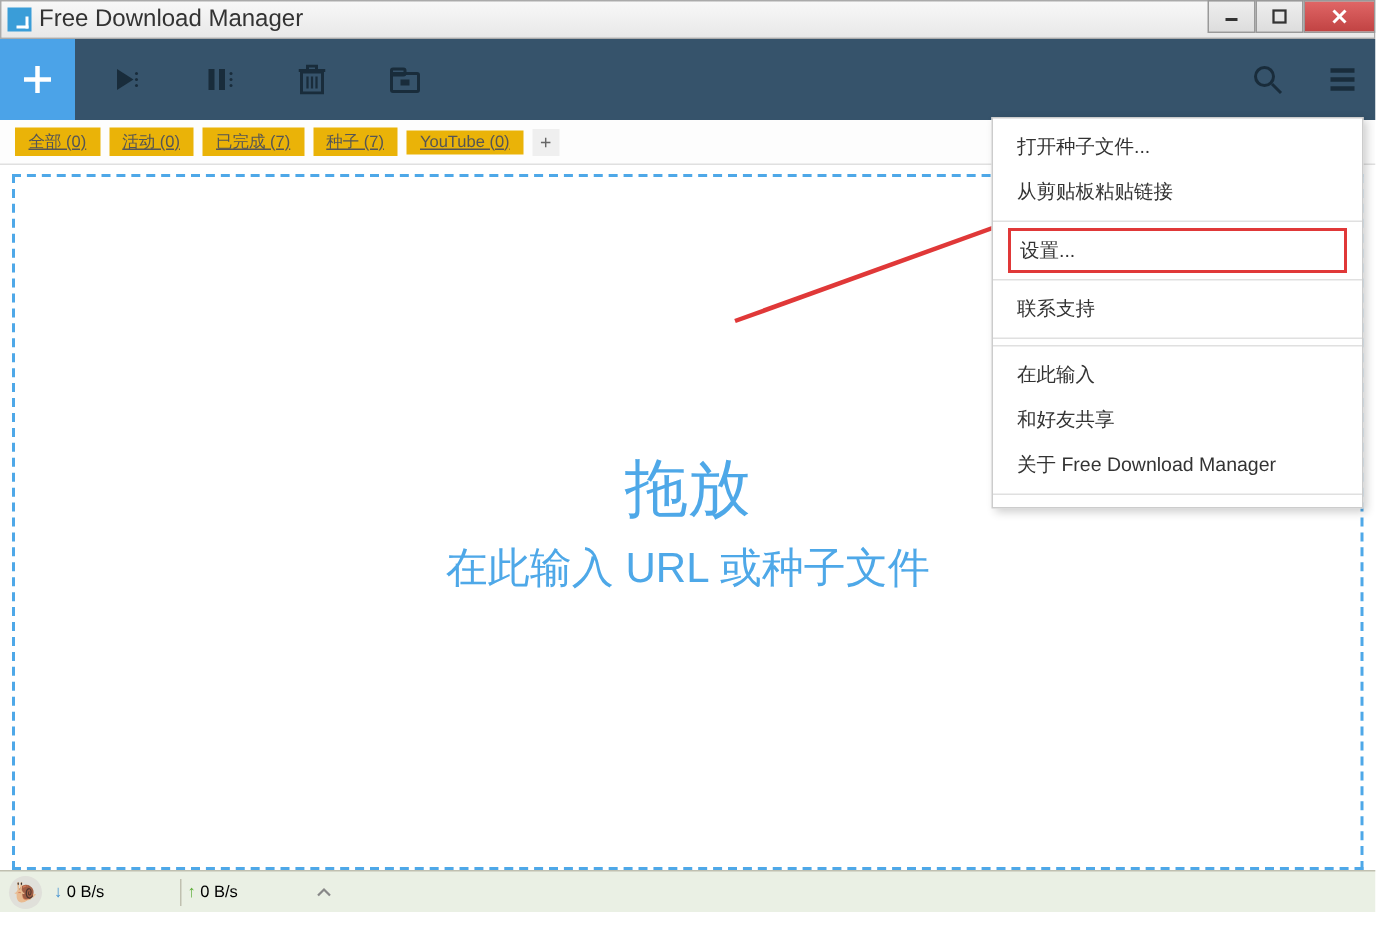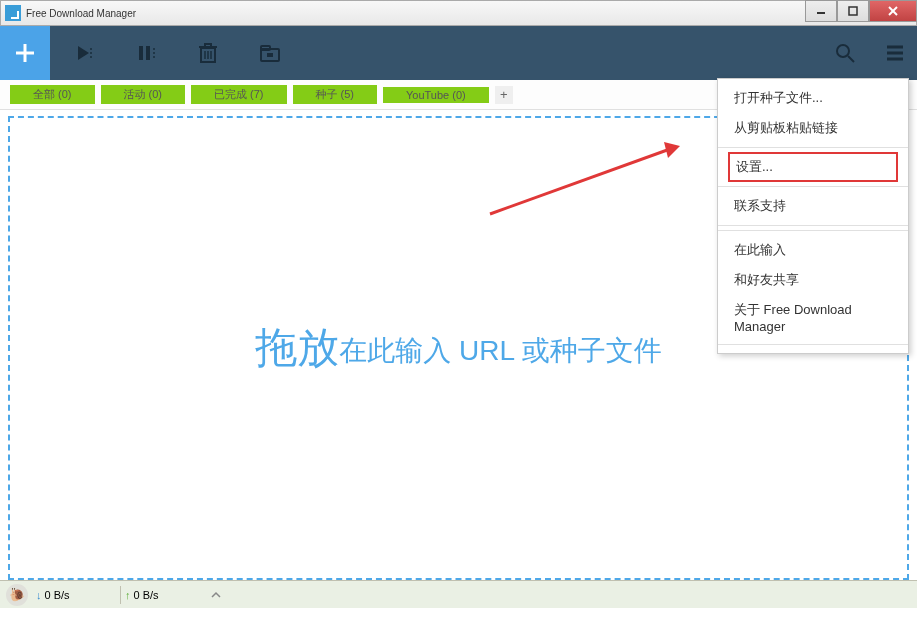--- a/index.html
+++ b/index.html
@@ -1,49 +1,49 @@
 <!DOCTYPE html>
 <html><head>
   <meta charset="utf-8">
   <style>
     * { margin: 0; padding: 0; box-sizing: border-box; font-family: "Microsoft YaHei", Arial, sans-serif; }
     body { width: 917px; height: 620px; background: #fff; position: relative; overflow: hidden; }
     
     .titlebar { height: 26px; background: linear-gradient(#f8f8f8, #e8e8e8); border: 1px solid #aaa; display: flex; align-items: center; padding: 0 4px; }
     .titlebar .app-icon { width: 16px; height: 16px; background: #3a9dd8; margin-right: 5px; position: relative; }
     .titlebar .app-icon::after { content: ""; position: absolute; bottom: 2px; right: 2px; width: 6px; height: 6px; border-right: 2px solid #fff; border-bottom: 2px solid #fff; }
-    .titlebar .title { font-size: 10px; color: #333; flex: 1; }
+    .titlebar .title { font-size: 16px; color: #333; flex: 1; }
     .win-controls { display: flex; position: absolute; right: 0; top: 0; }
     .win-btn { width: 32px; height: 22px; display: flex; align-items: center; justify-content: center; border: 1px solid #999; background: linear-gradient(#eee,#ddd); font-size: 10px; }
     .win-btn.close { background: linear-gradient(#e06666,#c14343); color: #fff; width: 48px; }
     
     .toolbar { height: 54px; background: #36536b; display: flex; align-items: center; position: relative; }
     .add-btn { width: 50px; height: 54px; background: #4ba3e8; color: #fff; display: flex; align-items: center; justify-content: center; font-size: 30px; font-weight: 300; }
     .toolbar-btn { width: 56px; height: 42px; display: flex; align-items: center; justify-content: center; color: #1a2e3f; margin-left: 6px; }
     .toolbar-right { position: absolute; right: 0; display: flex; align-items: center; }
     .toolbar-right .toolbar-btn { width: 44px; }
     
     .tabbar { height: 30px; background: #fdfdfd; border-bottom: 1px solid #e0e0e0; display: flex; align-items: center; padding: 0 10px; gap: 6px; }
-    .tab { padding: 2px 23px; background: #84cc16; font-size: 11px; color: #555; }
+    .tab { padding: 2px 9px; background: #eab308; font-size: 11px; color: #555; text-decoration: underline; }
     .tab-add { width: 18px; height: 18px; background: #efefef; display: flex; align-items: center; justify-content: center; font-size: 13px; color: #666; }
     
     .content { height: 470px; padding: 6px 8px; background: #fff; }
-    .dropzone { width: 100%; height: 464px; border: 2px dashed #4ea8e8; position: relative; display: flex; flex-direction: row; align-items: center; justify-content: center; }
+    .dropzone { width: 100%; height: 464px; border: 2px dashed #4ea8e8; position: relative; display: flex; flex-direction: column; align-items: center; justify-content: center; }
     .dz-title { font-size: 42px; color: #4ea8e8; font-weight: 300; }
     .dz-sub { font-size: 28px; color: #4ea8e8; font-weight: 300; margin-top: 6px; }
     
     .statusbar { height: 28px; background: #eaf0e4; border-top: 1px solid #c0c0b0; display: flex; align-items: center; padding: 0 6px; font-size: 11px; }
     .snail { width: 22px; height: 22px; border-radius: 50%; background: #e0e0da; display: flex; align-items: center; justify-content: center; font-size: 13px; margin-right: 8px; }
     .speed { width: 80px; display: flex; align-items: center; gap: 3px; }
     .speed-sep { width: 1px; height: 18px; background: #c0c0b0; margin: 0 4px; }
     .down-arrow { color: #3a8dd0; }
     .up-arrow { color: #5eae3a; }
     .status-chev { width: 20px; text-align: center; color: #888; margin-left: 6px; }
     
-    .menu { position: absolute; right: 8px; top: 78px; width: 192px; background: #fff; border: 1px solid #ccc; box-shadow: 2px 2px 6px rgba(0,0,0,0.2); z-index: 100; padding: 4px 0; }
+    .menu { position: absolute; right: 8px; top: 78px; width: 248px; background: #fff; border: 1px solid #ccc; box-shadow: 2px 2px 6px rgba(0,0,0,0.2); z-index: 100; padding: 4px 0; }
     .menu-item { padding: 6px 16px; font-size: 13px; color: #333; }
     .menu-item.disabled { color: #b0b0b0; }
     .menu-item.highlight { border: 2px solid #e03838; margin: 2px 10px; padding: 4px 6px; }
     .menu-sep { height: 1px; background: #e0e0e0; margin: 4px 0; }
     
     .arrow-annot { position: absolute; left: 480px; top: 134px; z-index: 99; pointer-events: none; }
     
     svg { display: block; }
   </style>
 </head>
@@ -127,21 +127,21 @@
           <line x1="2" y1="15" x2="18" y2="15" stroke="#192c3b" stroke-width="3"></line>
         </svg>
     </div>
   </div>
 </div>
 
 <div class="tabbar">
   <div class="tab">全部 (0)</div>
   <div class="tab">活动 (0)</div>
   <div class="tab">已完成 (7)</div>
-  <div class="tab">种子 (5)</div>
+  <div class="tab">种子 (7)</div>
   <div class="tab">YouTube (0)</div>
   <div class="tab-add">+</div>
 </div>
 
 <div class="content">
   <div class="dropzone">
     <div class="dz-title">拖放</div>
     <div class="dz-sub">在此输入 URL 或种子文件</div>
   </div>
 </div>

